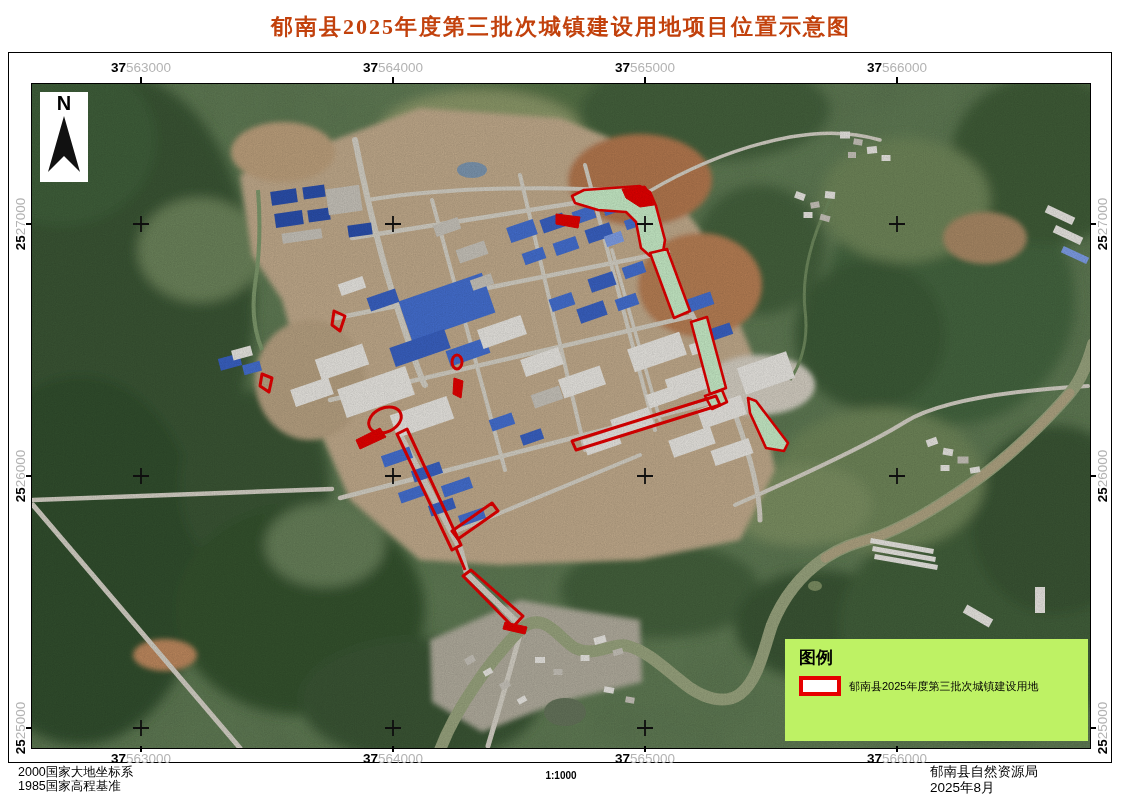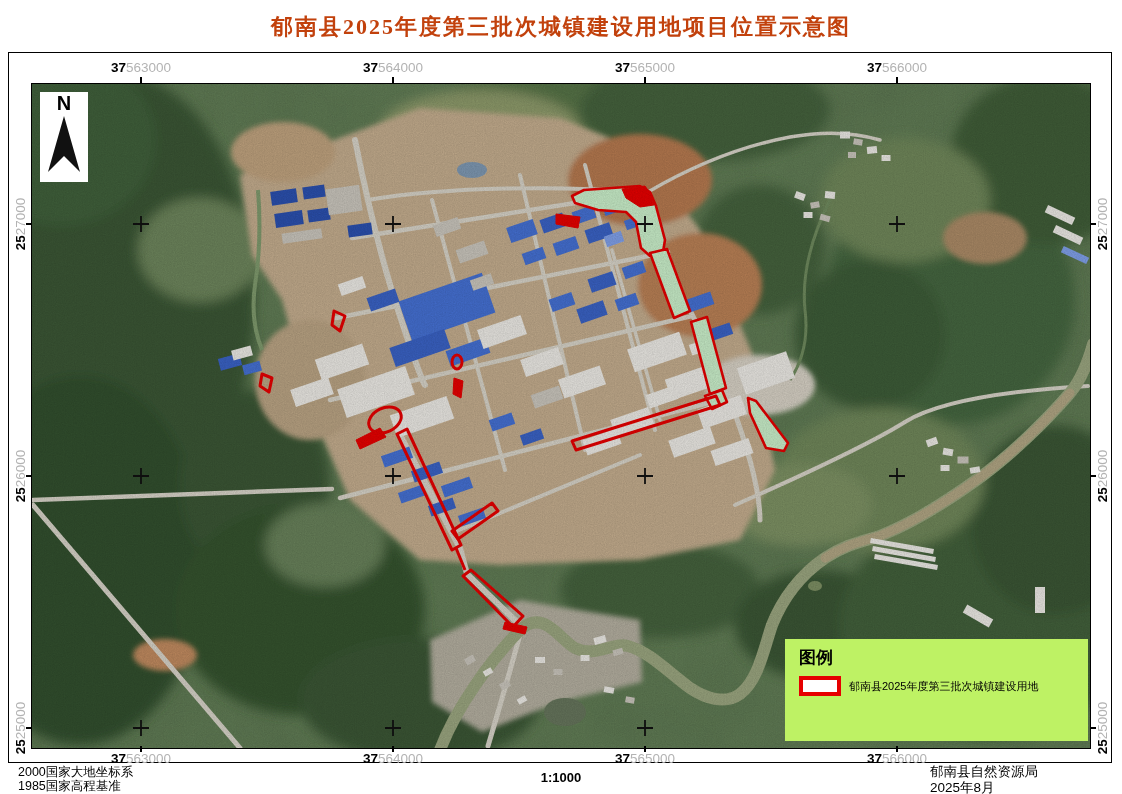--- a/index.html
+++ b/index.html
@@ -32,21 +32,21 @@
           z-index:5;box-sizing:border-box;padding:7px 16px 0 14px;}
   .legend .ltitle{font-weight:bold;font-size:17px;color:#000;margin-bottom:7px;}
   .lrow{display:flex;align-items:center;margin-bottom:7px;}
   .swatch{width:42px;height:20px;box-sizing:border-box;margin-right:8px;flex:0 0 auto;}
   .swatch.red-outline{background:#fff;border:4px solid var(--project_red,#e60000);}
   .swatch.green-fill{background:var(--state_land_green,#c9eec9);border:1px solid #8a8a8a;}
   .lrow .ltext{font-size:11px;color:#000;white-space:nowrap;}
   
   .foot{position:absolute;color:#000;z-index:3;}
   .datum{left:18px;top:766px;font-size:12.5px;line-height:13.5px;}
-  .scale{left:0;top:770px;width:100%;text-align:center;font-weight:bold;font-size:13px;}
+  .scale{left:0;top:770px;width:100%;text-align:center;font-weight:bold;font-size:10px;}
   .agency{left:930px;top:764px;width:175px;text-align:left;font-size:13.5px;line-height:15.5px;}
   
   .street{stroke:#d6d2c7;fill:none;stroke-linecap:round;}
   .red-line{fill:none;stroke:var(--project_red,#e60000);stroke-width:3;stroke-linejoin:round;}
   .red-solid{fill:var(--project_red,#e60000);stroke:var(--project_red,#e60000);stroke-width:1;}
   .green-fill{fill:var(--state_land_green,#c9eec9);stroke:var(--project_red,#e60000);
               stroke-width:2.6;stroke-linejoin:round;}
   .xhair{stroke:#111;stroke-width:1.8;fill:none;}
 </style>
 </head>

